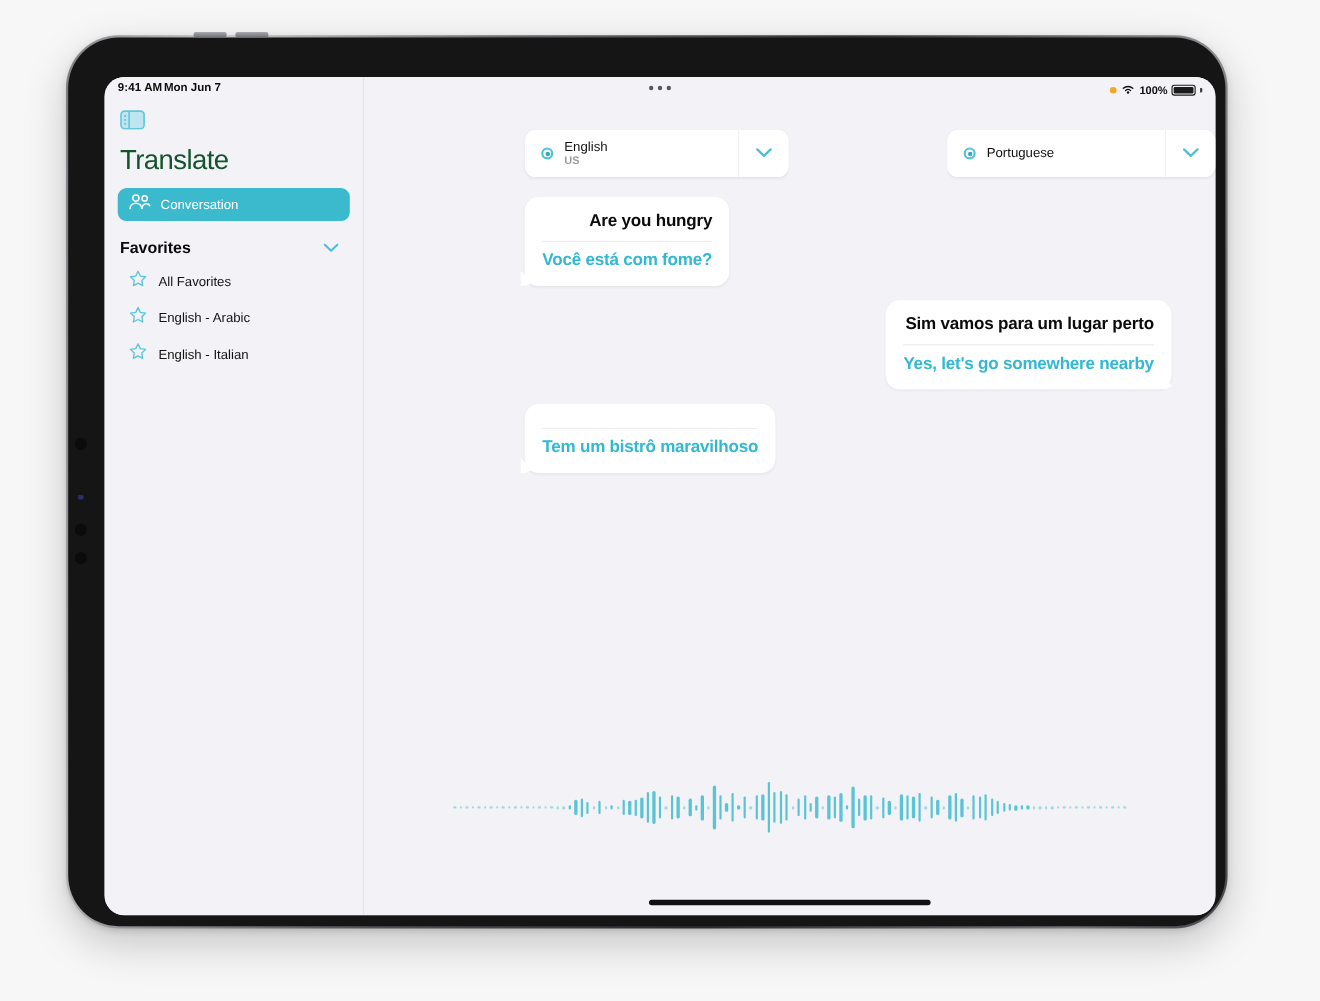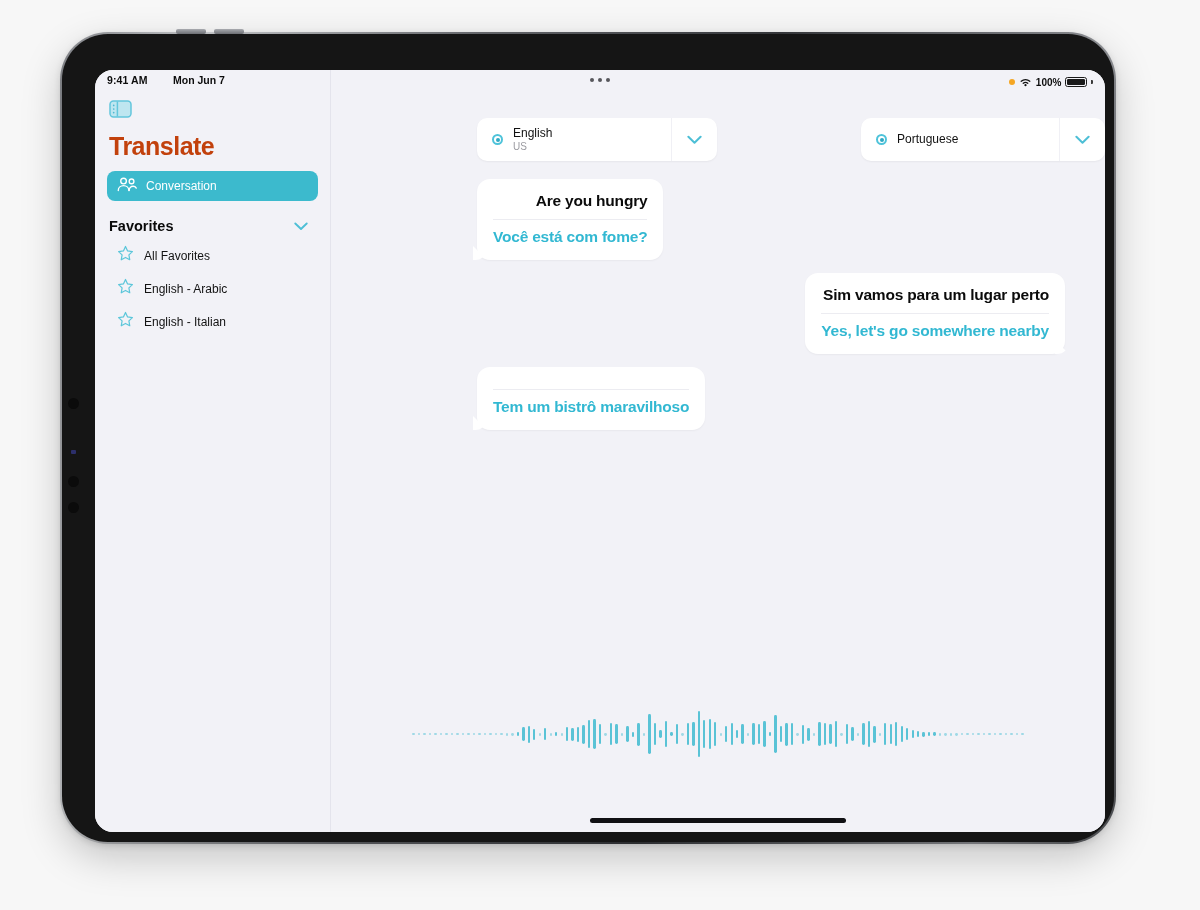--- a/index.html
+++ b/index.html
@@ -98,21 +98,21 @@
     position: absolute;
     left: 12px; top: 4px;
     font-size: 10.5px;
     font-weight: bold;
     color: #0d0d0d;
     letter-spacing: 0.1px;
     white-space: nowrap;
   }
   #status-date {
     position: absolute;
-    left: 78px; top: 4px;
+    left: 54px; top: 4px;
     font-size: 10.5px;
     font-weight: bold;
     color: #0d0d0d;
     white-space: nowrap;
   }
   #multitask-dots {
     position: absolute;
     left: 0; right: 0; top: 8px;
     display: flex;
     justify-content: center;
@@ -168,22 +168,22 @@
     position: relative;
   }
   #sidebar-toggle-button {
     margin: 6px 0 0 2px;
     width: 23px; height: 18px;
     cursor: pointer;
   }
   #app-title {
     margin: 14px 0 10px 2px;
     font-size: 25px;
-    font-weight: bold;
-    color: #c2410c;
+    font-weight: normal;
+    color: #14532d;
     letter-spacing: -0.5px;
   }
 
   .nav-item {
     display: flex;
     align-items: center;
     gap: 9px;
     height: 30px;
     padding: 0 10px;
     border-radius: 8px;
@@ -275,21 +275,21 @@
     content: "";
     position: absolute;
     left: 50%; top: 50%;
     transform: translate(-50%,-50%);
     width: 4px; height: 4px;
     border-radius: 50%;
     background: #2FA9C4;
   }
   .lang-texts { display: flex; flex-direction: column; line-height: 1.15; }
   .lang-name   { font-size: 12px; color: #111111; }
-  .lang-region { font-size: 10px; color: #9b9ba1; }
+  .lang-region { font-size: 10px; color: #9b9ba1; font-weight: bold; }
 
   .lang-chevron-box {
     width: 46px;
     height: 100%;
     display: flex;
     align-items: center;
     justify-content: center;
     border-left: 1px solid #f0f0f5;
     cursor: pointer;
   }

